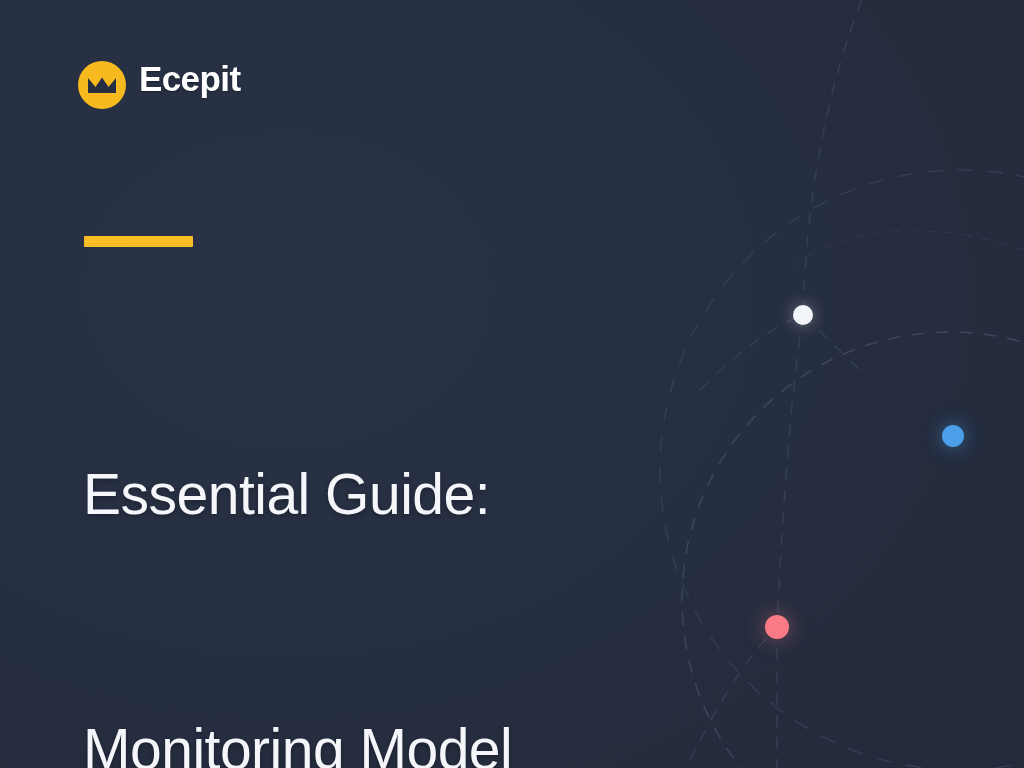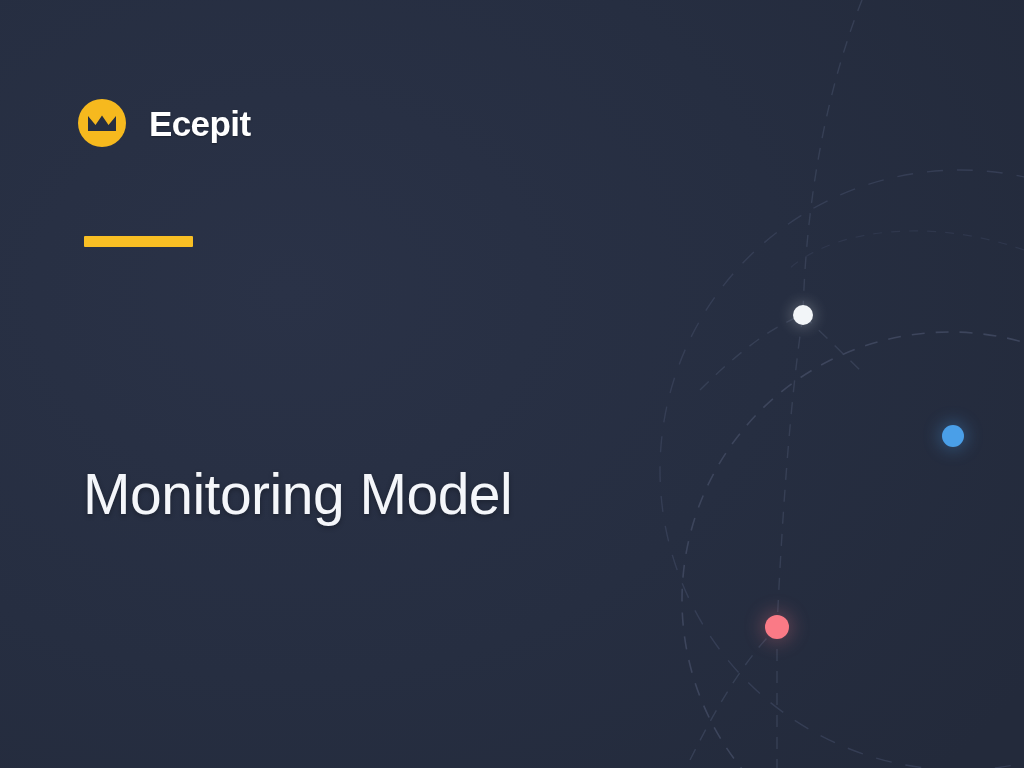--- a/index.html
+++ b/index.html
@@ -33,23 +33,21 @@
     height: 768px;
     pointer-events: none;
   }
 
   
   #brand {
     position: absolute;
     left: 78px;
     top: 61px;
     display: flex;
-    align-items: center;
-    gap: 23px;
-    margin-top: 38px;
+    gap: 13px;
   }
   #brand-mark {
     width: 48px;
     height: 48px;
     border-radius: 50%;
     background: #f6b91e;
     display: flex;
     align-items: center;
     justify-content: center;
     box-shadow: 0 0 0 0 rgba(0,0,0,0);
@@ -130,17 +128,18 @@
       <svg width="30" height="20" viewBox="0 0 30 20" xmlns="http://www.w3.org/2000/svg">
         <path d="M1 18 L1 3 L8.5 12 L15 2.5 L21.5 12 L29 3 L29 18 Z" fill="#262e41"></path>
       </svg>
     </div>
     <div id="brand-name">Ecepit</div>
   </div>
 
   <div id="accent-bar"></div>
 
   <div id="headline">
+    <span class="hl-line">Essential Guide:</span>
     <span class="hl-line">Monitoring Model</span>
     
   </div>
 
 </div>
 
 </body></html>

